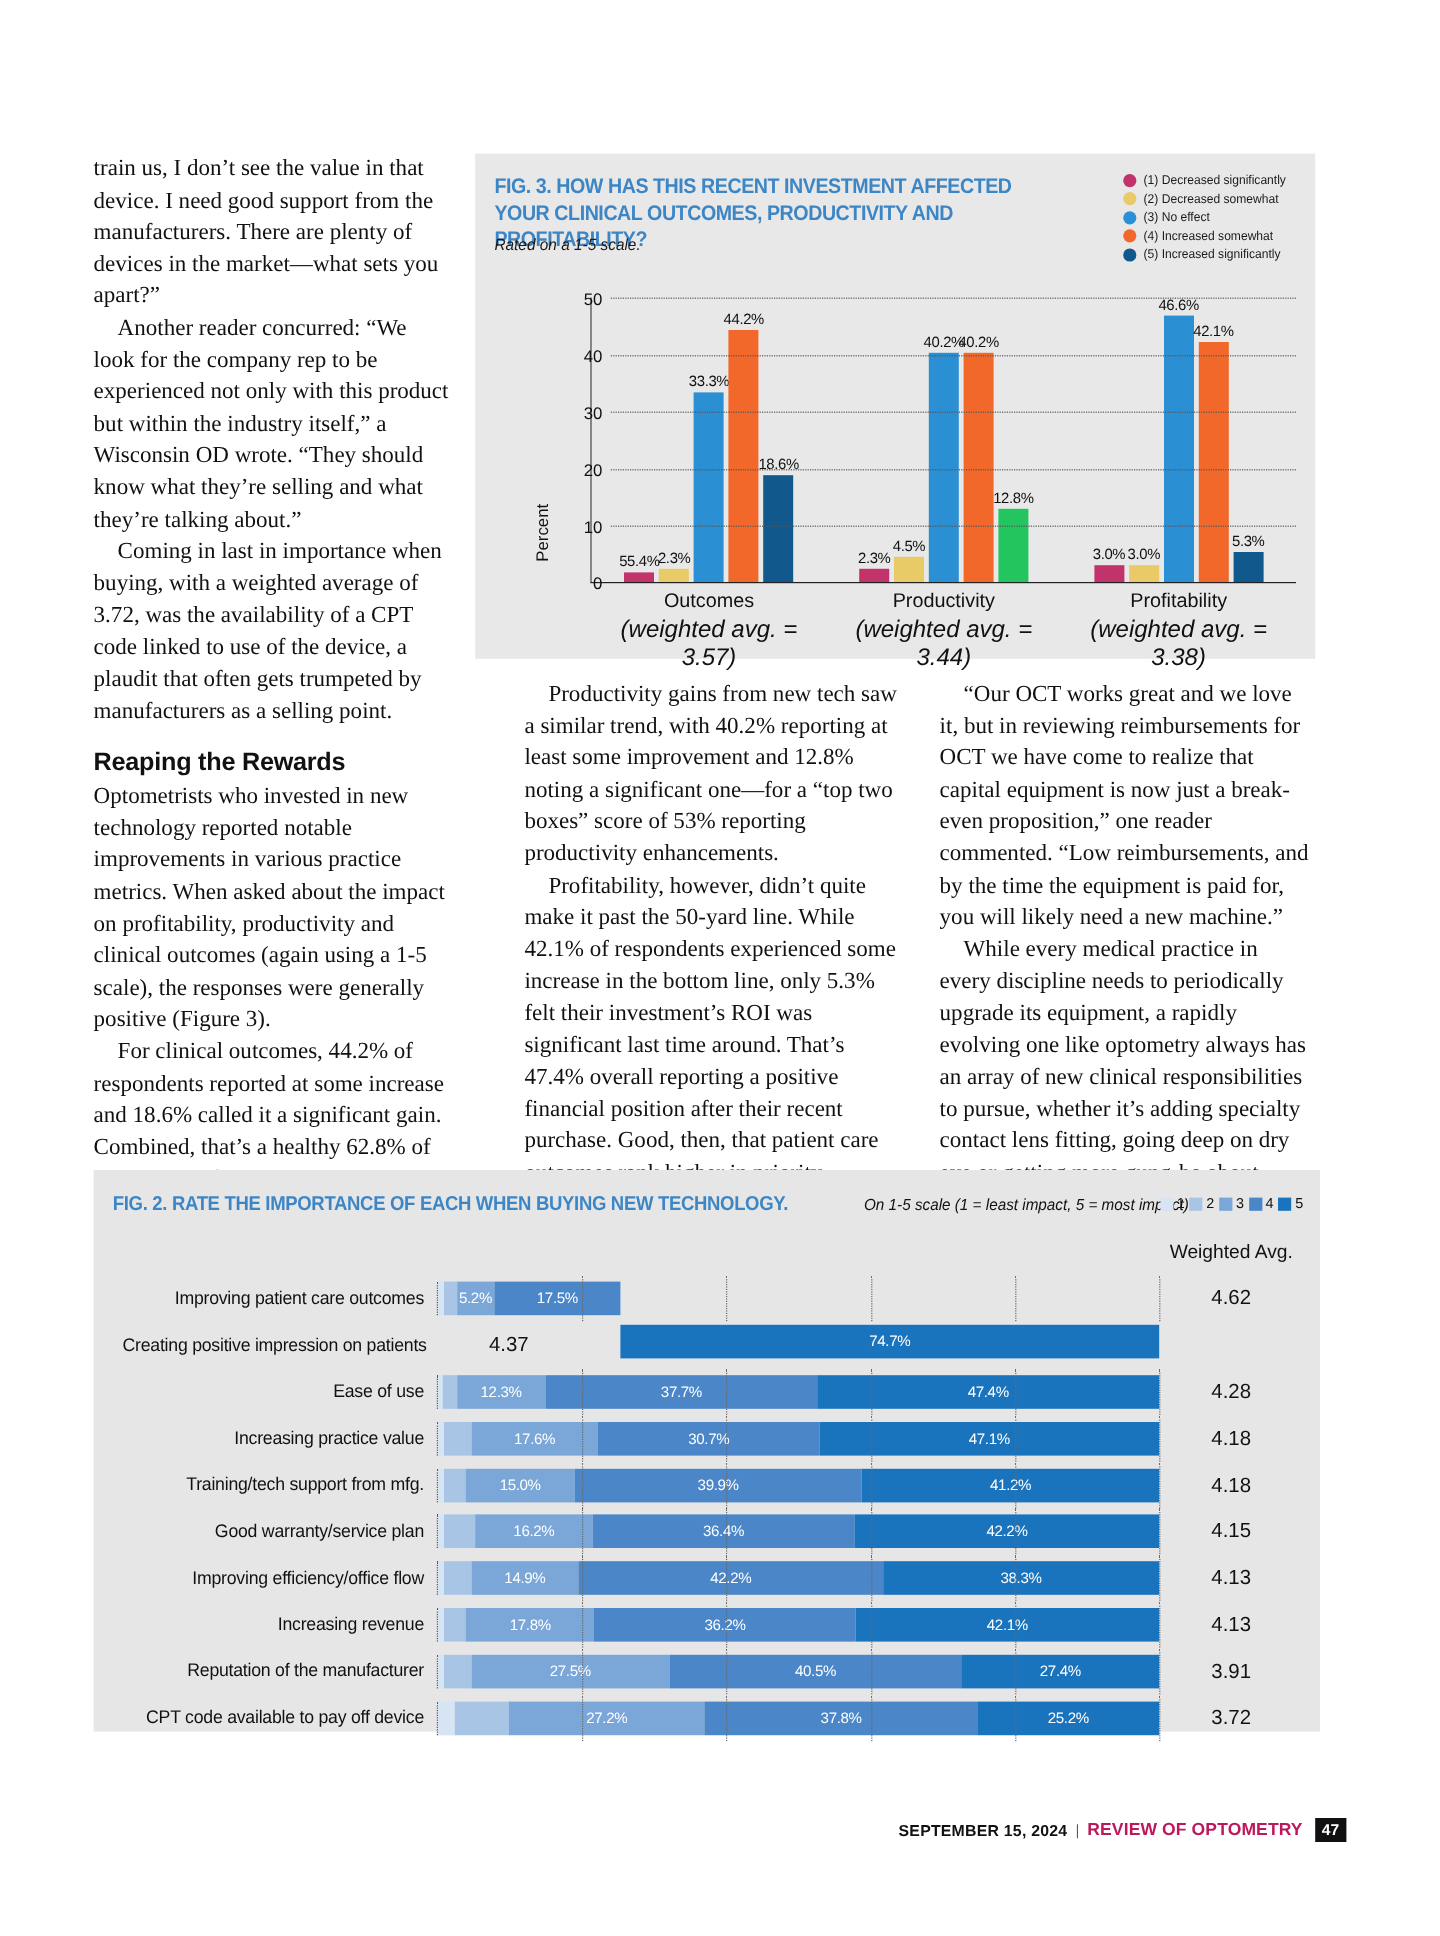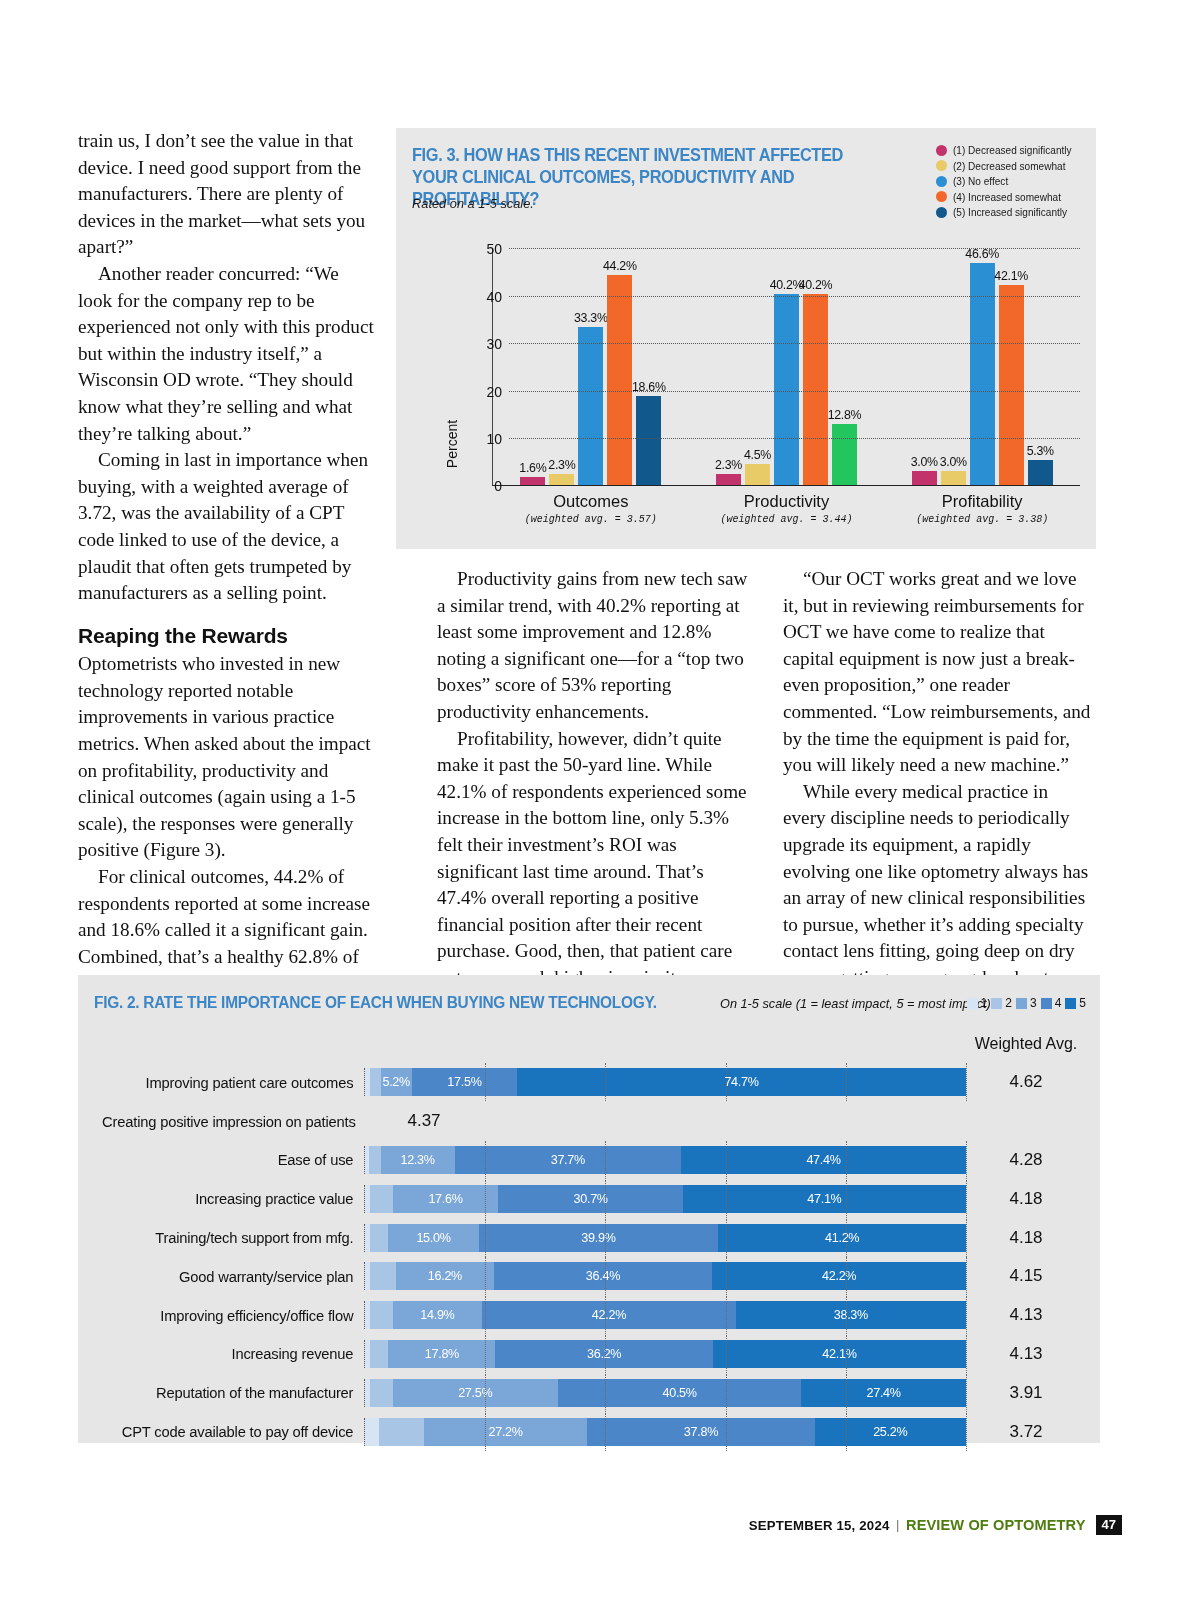--- a/index.html
+++ b/index.html
@@ -136,23 +136,23 @@
   }
   .f3-cat {
     position: absolute; top: 244px; left: 0; width: 100%;
     text-align: center;
     font-family: "Liberation Sans", sans-serif;
     font-size: 16.5px; color: #111;
   }
   .f3-catsub {
     position: absolute; top: 266px; left: 0; width: 100%;
     text-align: center;
-    font-family: Liberation Mono, monospace;
+    font-family: Liberation Sans, sans-serif;
     font-style: italic;
-    font-size: 10px; color: #111;
+    font-size: 20px; color: #111;
   }
 
   
   .fig2 {
     position: absolute;
     left: 78px; top: 975px;
     width: 1022px; height: 468px;
     background: #e6e6e6;
   }
   .fig2-head {
@@ -258,21 +258,21 @@
   .footer-date {
     font-family: "Liberation Sans", sans-serif;
     font-weight: bold;
     font-size: 13.2px; color: #111;
     letter-spacing: 0.2px;
   }
   .footer-sep { font-size: 13px; color: #111; }
   .footer-pub {
     font-family: "Liberation Sans", sans-serif;
     font-weight: bold;
-    font-size: 14.6px; color: #4d7c0f;
+    font-size: 14.6px; color: #be185d;
     letter-spacing: 0.1px;
   }
   .footer-page {
     background: #111; color: #fff;
     font-family: "Liberation Sans", sans-serif;
     font-weight: bold; font-size: 13px;
     padding: 2px 6px 3px 6px;
     margin-left: 3px;
   }
 </style>
@@ -326,21 +326,21 @@
         </div>
       </div>
 
     <div class="f3-plot">
       <div class="f3-ylabel">Percent</div>
       <div class="f3-axis-area" id="f3-axis">
         <div class="f3-groups" id="f3-groups">
             <div class="f3-group">
               <div class="f3-bars">
                 <div class="f3-bar" style="height: 7.616px; background: rgb(194, 51, 108);">
-                  <span class="val">1.6%</span>
+                  <span class="val">55.4%</span>
                 </div>
                 <div class="f3-bar" style="height: 10.948px; background: rgb(232, 202, 103);">
                   <span class="val">2.3%</span>
                 </div>
                 <div class="f3-bar" style="height: 158.508px; background: rgb(43, 143, 212);">
                   <span class="val">33.3%</span>
                 </div>
                 <div class="f3-bar" style="height: 210.392px; background: rgb(241, 104, 42);">
                   <span class="val">44.2%</span>
                 </div>
@@ -449,21 +449,21 @@
           <div class="f2-label">Improving patient care outcomes</div>
           <div class="f2-track">
             <div class="f2-seg" style="width: 0.8%; background: rgb(214, 228, 243);"></div>
             <div class="f2-seg" style="width: 1.8%; background: rgb(168, 197, 230);"></div>
             <div class="f2-seg" style="width: 5.2%; background: rgb(122, 166, 216);">
               <span>5.2%</span>
             </div>
             <div class="f2-seg dark" style="width: 17.5%; background: rgb(74, 134, 200);">
               <span>17.5%</span>
             </div>
-            <div class="f2-seg dark" style="width: 74.7%; background: rgb(26, 116, 189);">
+            <div class="f2-seg dark" style="width: 74.7%; background: rgb(26, 116, 189); margin-top: 36px;">
               <span>74.7%</span>
             </div>
             <div class="f2-gridlines">
               <div class="f2-gl" style="left: 20%;"></div>
               <div class="f2-gl" style="left: 40%;"></div>
               <div class="f2-gl" style="left: 60%;"></div>
               <div class="f2-gl" style="left: 80%;"></div>
               <div class="f2-gl" style="left: 100%;"></div>
             </div>
           </div>

